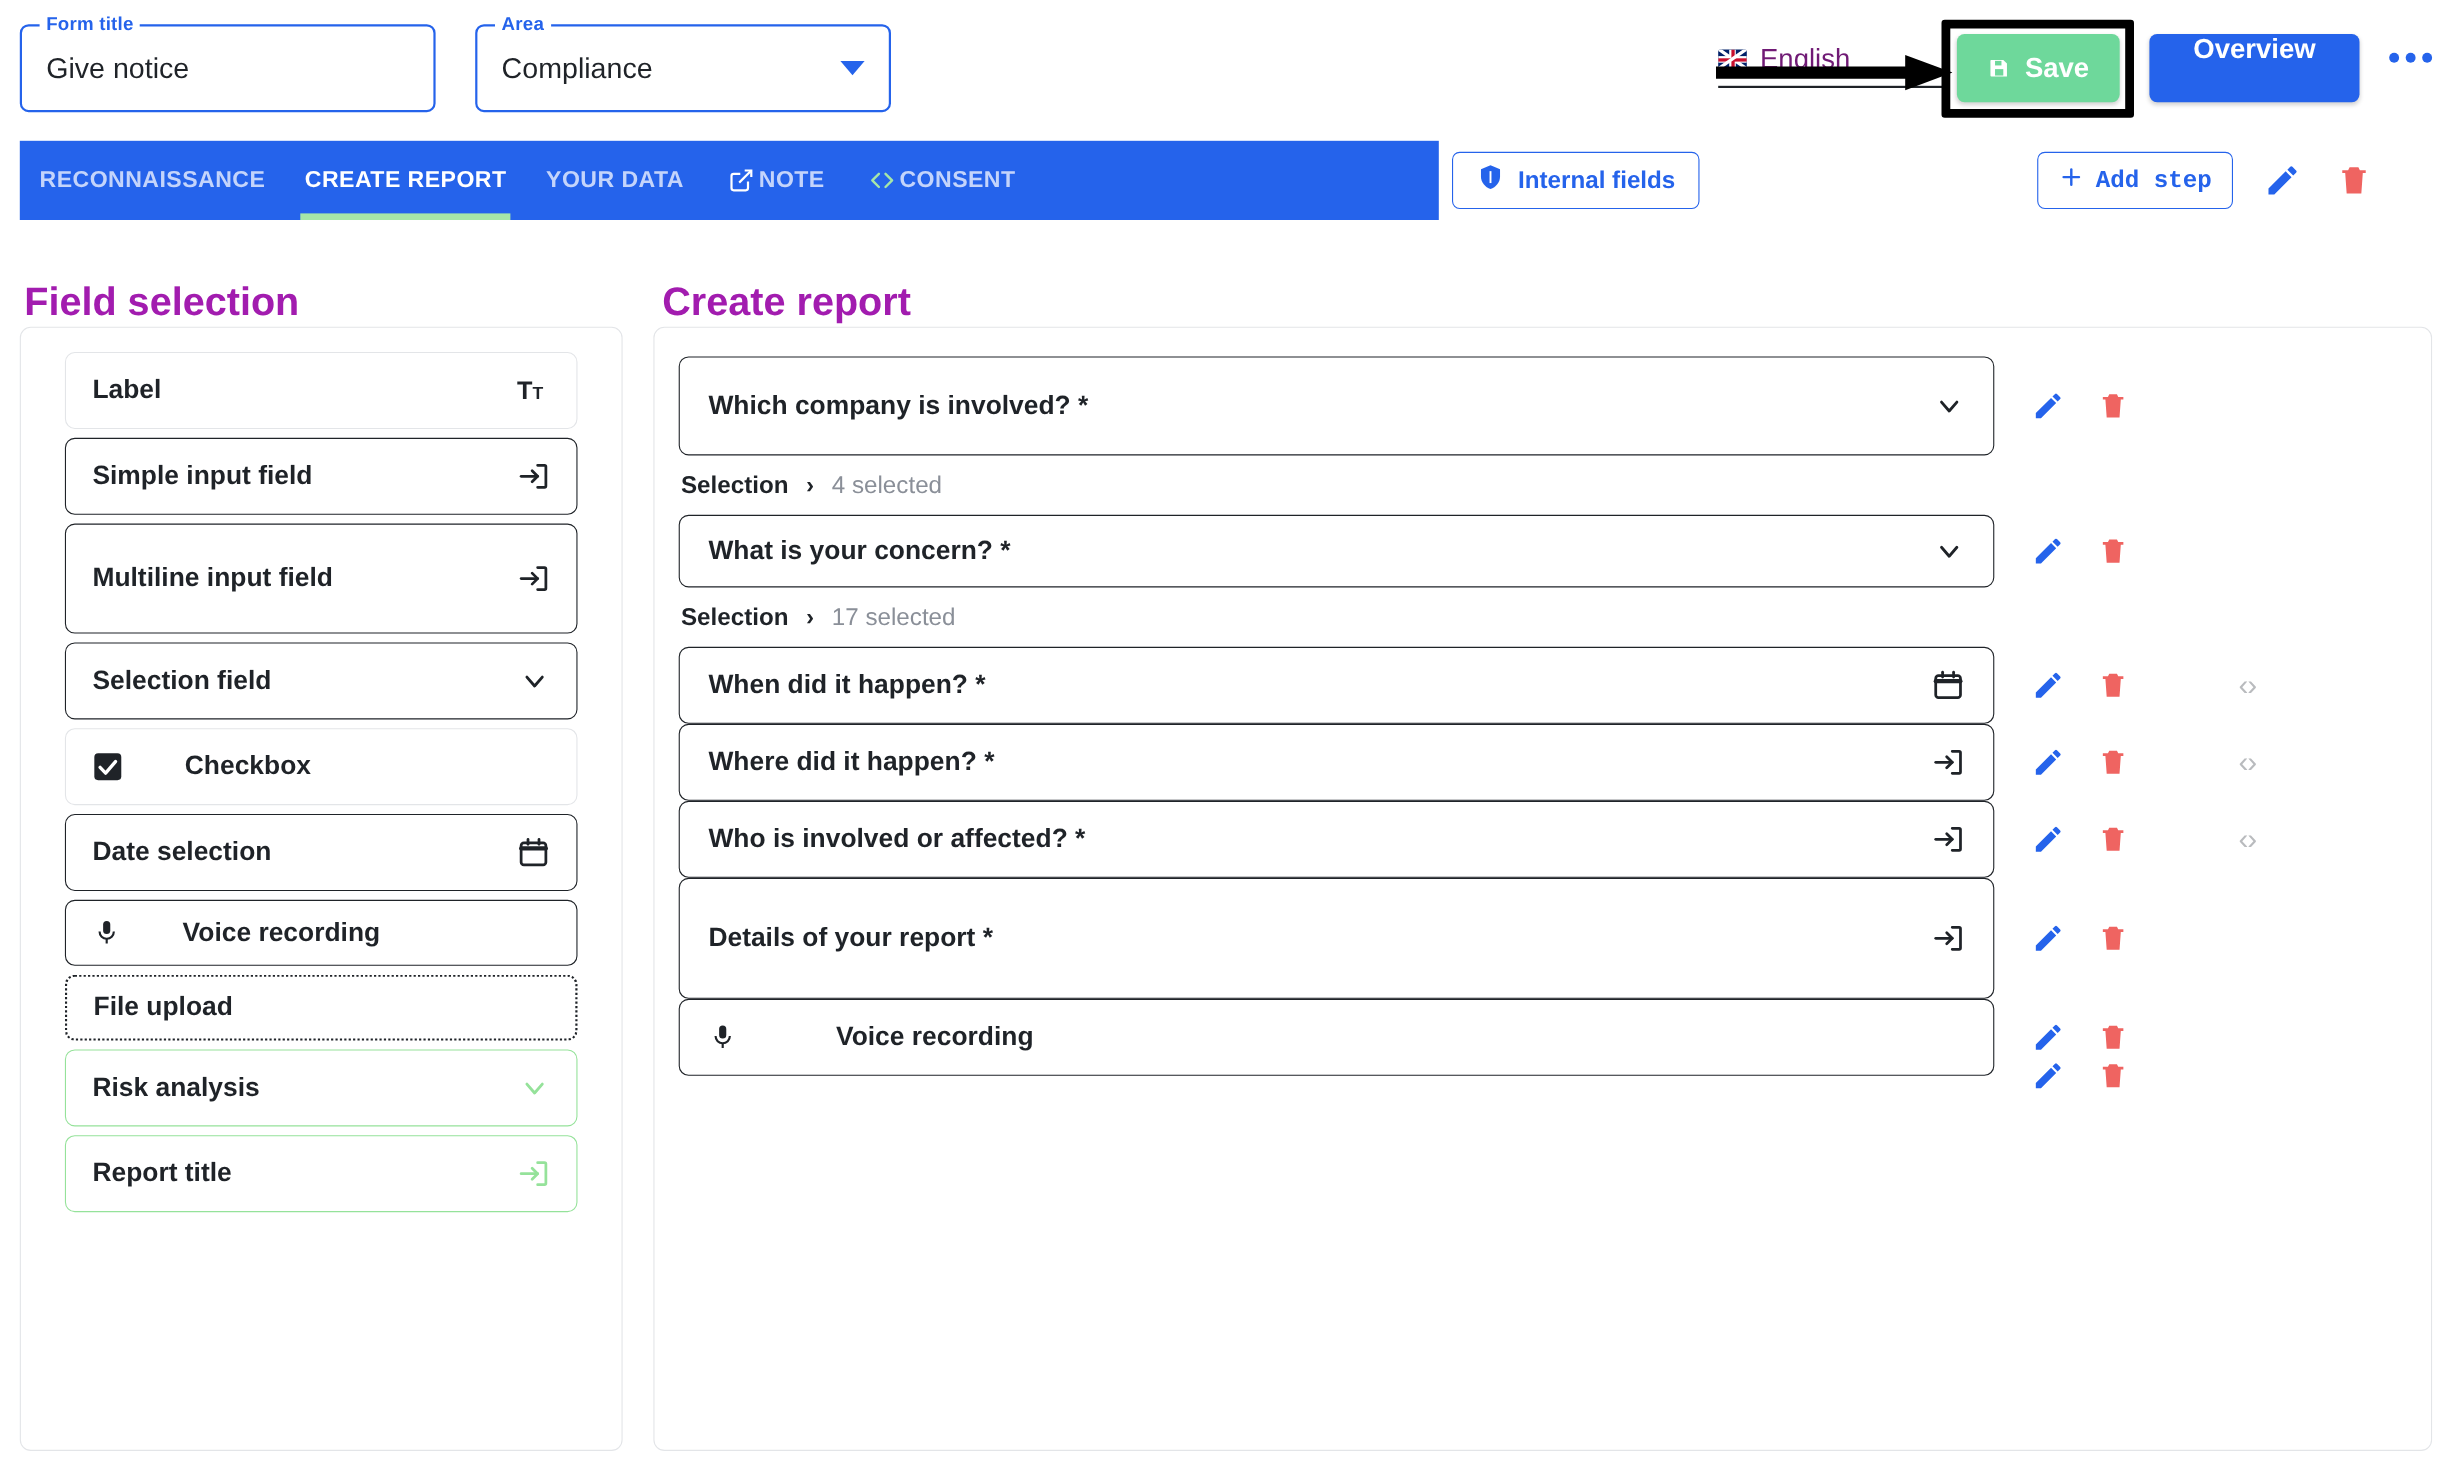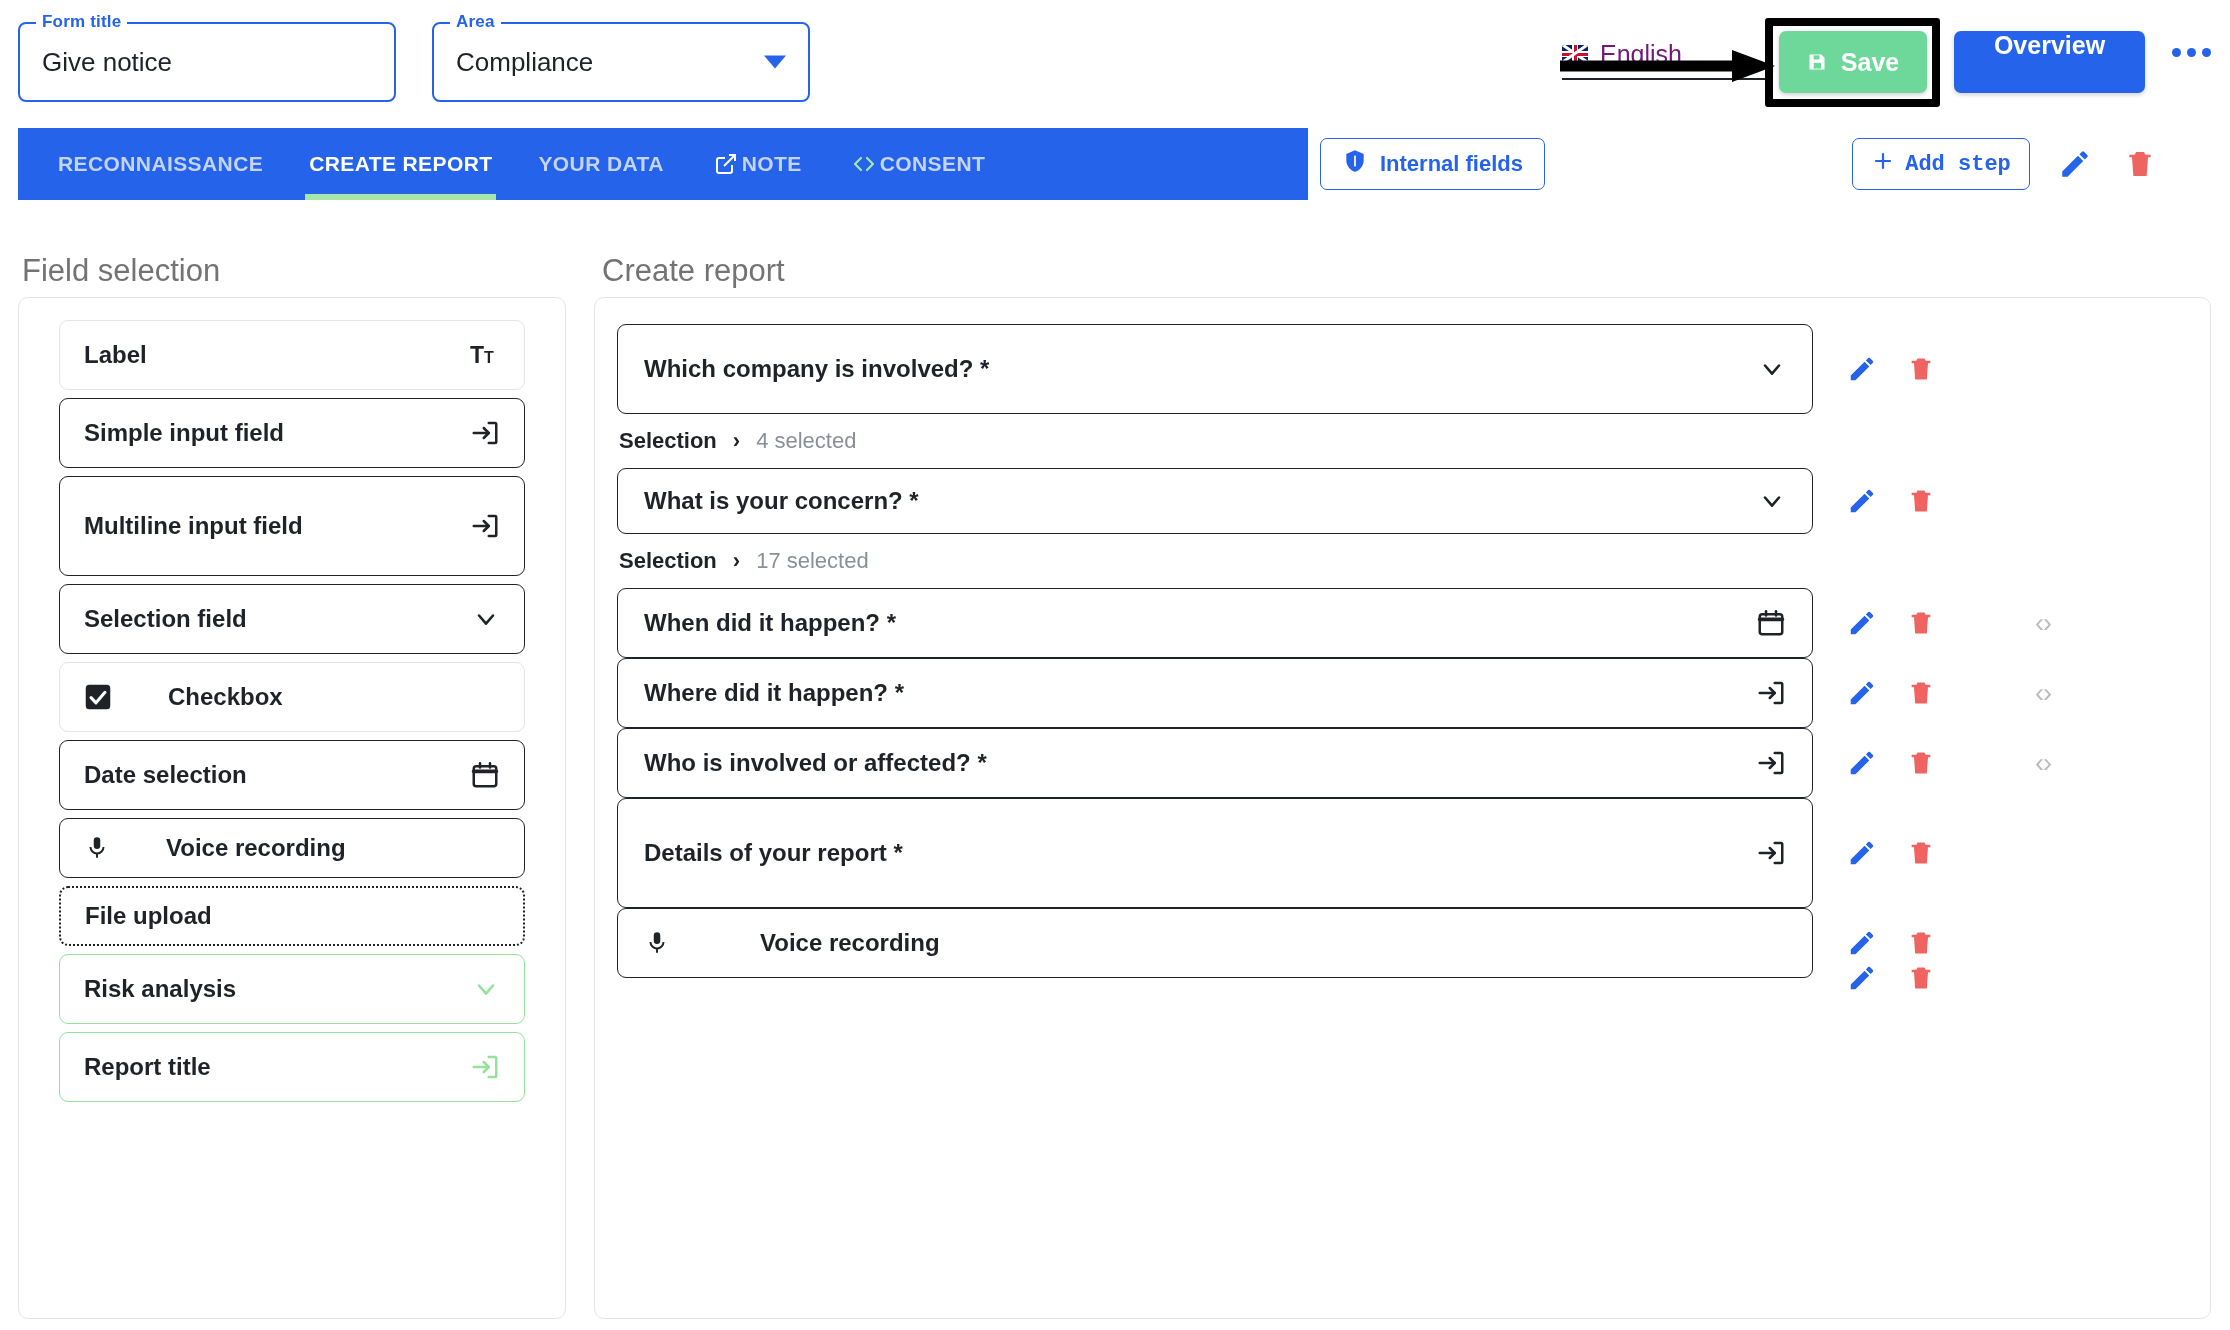--- a/index.html
+++ b/index.html
@@ -112,22 +112,21 @@
     width: 215px; height: 36px;
     pointer-events: none;
   }
 
   
   .tabbar {
     position: absolute; left: 18px; top: 128px;
     width: 1290px; height: 72px;
     background: #2563eb;
     display: flex; align-items: flex-start;
-    padding-left: 22px;
-    gap: 10px;
+    gap: 0;
   }
   .tab {
     height: 72px; display: flex; align-items: center;
     padding: 0 18px;
     color: #c4d4fb; font-size: 21px; font-weight: 700;
     letter-spacing: .4px; cursor: pointer;
     position: relative;
   }
   .tab.active { color: #ffffff; }
   .tab.active::after {
@@ -152,21 +151,21 @@
     display: flex; align-items: center; justify-content: center; gap: 10px;
     color: #2563eb; font-size: 22px; font-weight: 600;
     cursor: pointer;
     font-family: Liberation Mono, monospace;
   }
   .hdr-pencil { position: absolute; left: 2058px; top: 147px; cursor: pointer; }
   .hdr-trash  { position: absolute; left: 2124px; top: 147px; cursor: pointer; }
 
   
   .sec-title {
-    position: absolute; font-size: 31px; font-weight: 400; color: #737373;
+    position: absolute; font-size: 36px; font-weight: 700; color: #a21caf;
   }
   #field-selection-title { left: 22px; top: 253px; }
   #create-report-title  { left: 602px; top: 253px; }
 
   
   .left-panel {
     position: absolute; left: 18px; top: 297px;
     width: 548px; height: 1022px;
     border: 1px solid #e3e5e8; border-radius: 10px;
     background: #fff;

